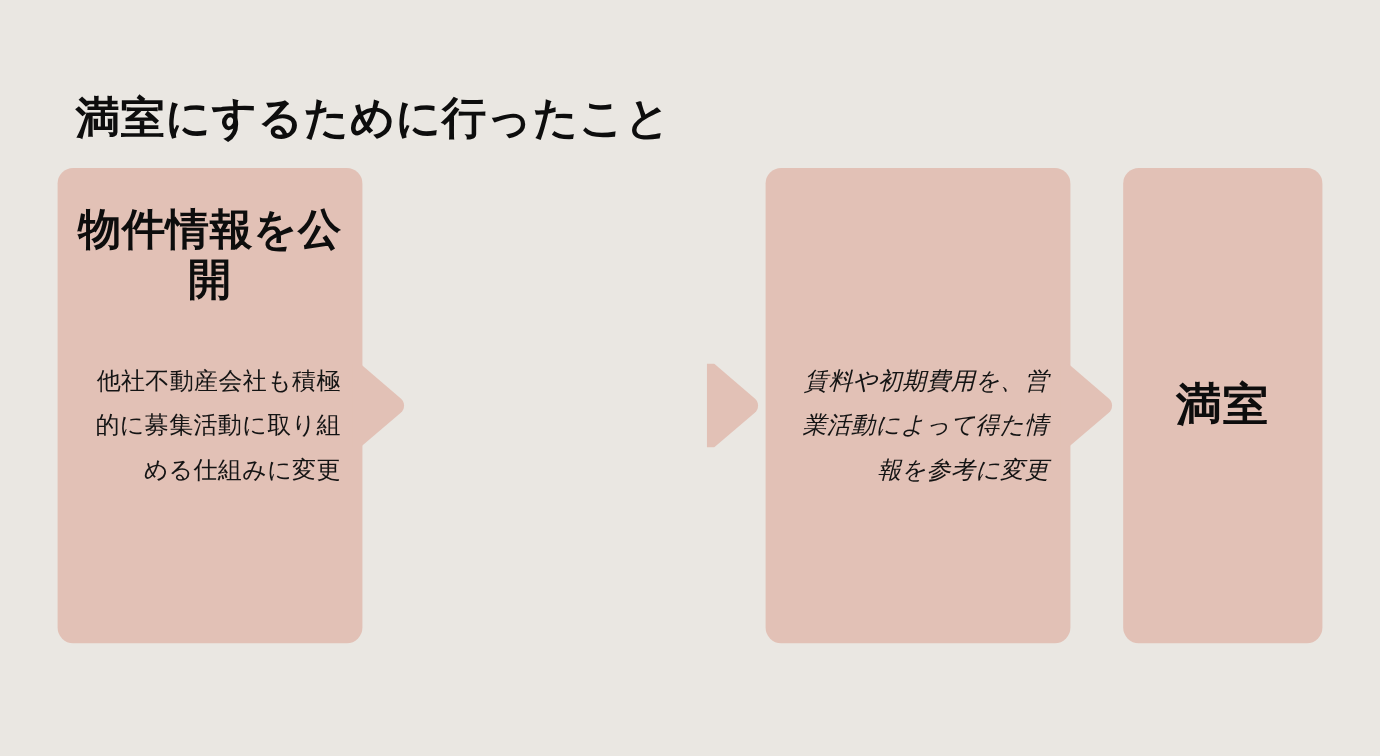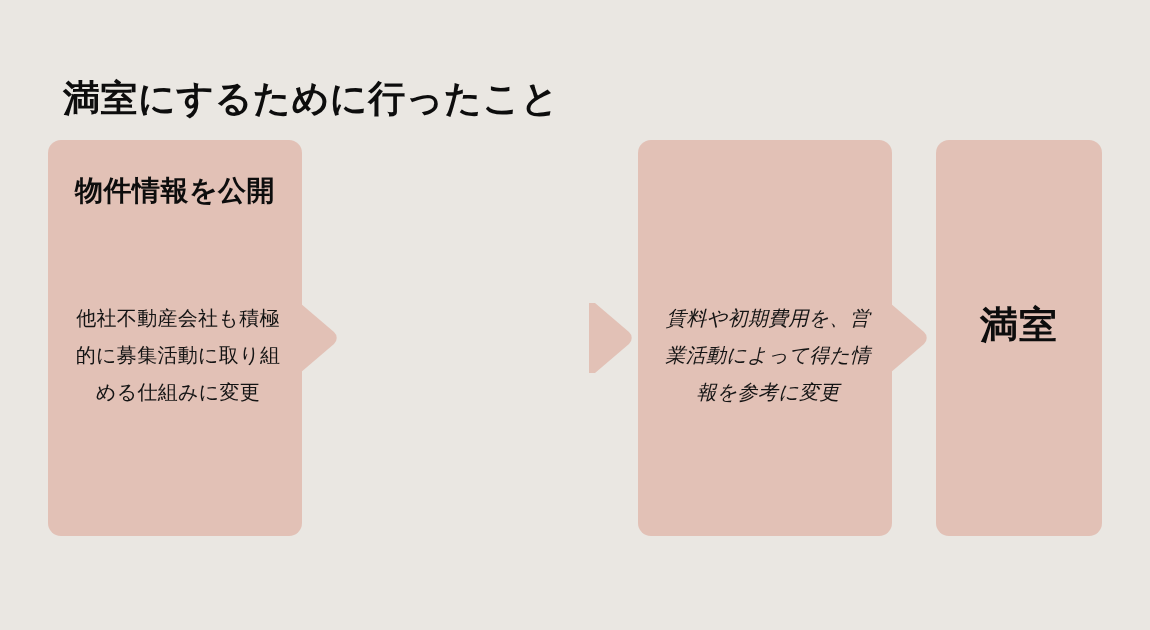--- a/index.html
+++ b/index.html
@@ -57,47 +57,47 @@
   .card-2 { left: 343px; width: 254px; }
   .card-3 { left: 638px; width: 254px; }
   .card-4 { left: 936px; width: 166px; }
 
   .card-title {
     position: absolute;
     left: 10px;
     right: 10px;
     top: 30px;
     text-align: center;
-    font-size: 28px;
+    font-size: 36px;
     font-weight: bold;
     line-height: 42px;
     letter-spacing: 0.5px;
     color: #0d0d0d;
     white-space: pre-line;
   }
 
   .card-body {
     position: absolute;
     left: 24px;
     right: 18px;
     top: 160px;
     font-size: 20px;
     line-height: 37px;
     letter-spacing: 0.3px;
     color: #141414;
-    text-align: center;
+    text-align: right;
   }
 
   .card-3 .card-body { top: 160px; font-style: italic; }
 
   .final-label {
     position: absolute;
     left: 0;
     right: 0;
-    top: 160px;
+    top: 172px;
     text-align: center;
     font-size: 38px;
     font-weight: bold;
     letter-spacing: 1px;
     color: #0d0d0d;
   }
 
   
   .chevron {
     position: absolute;

